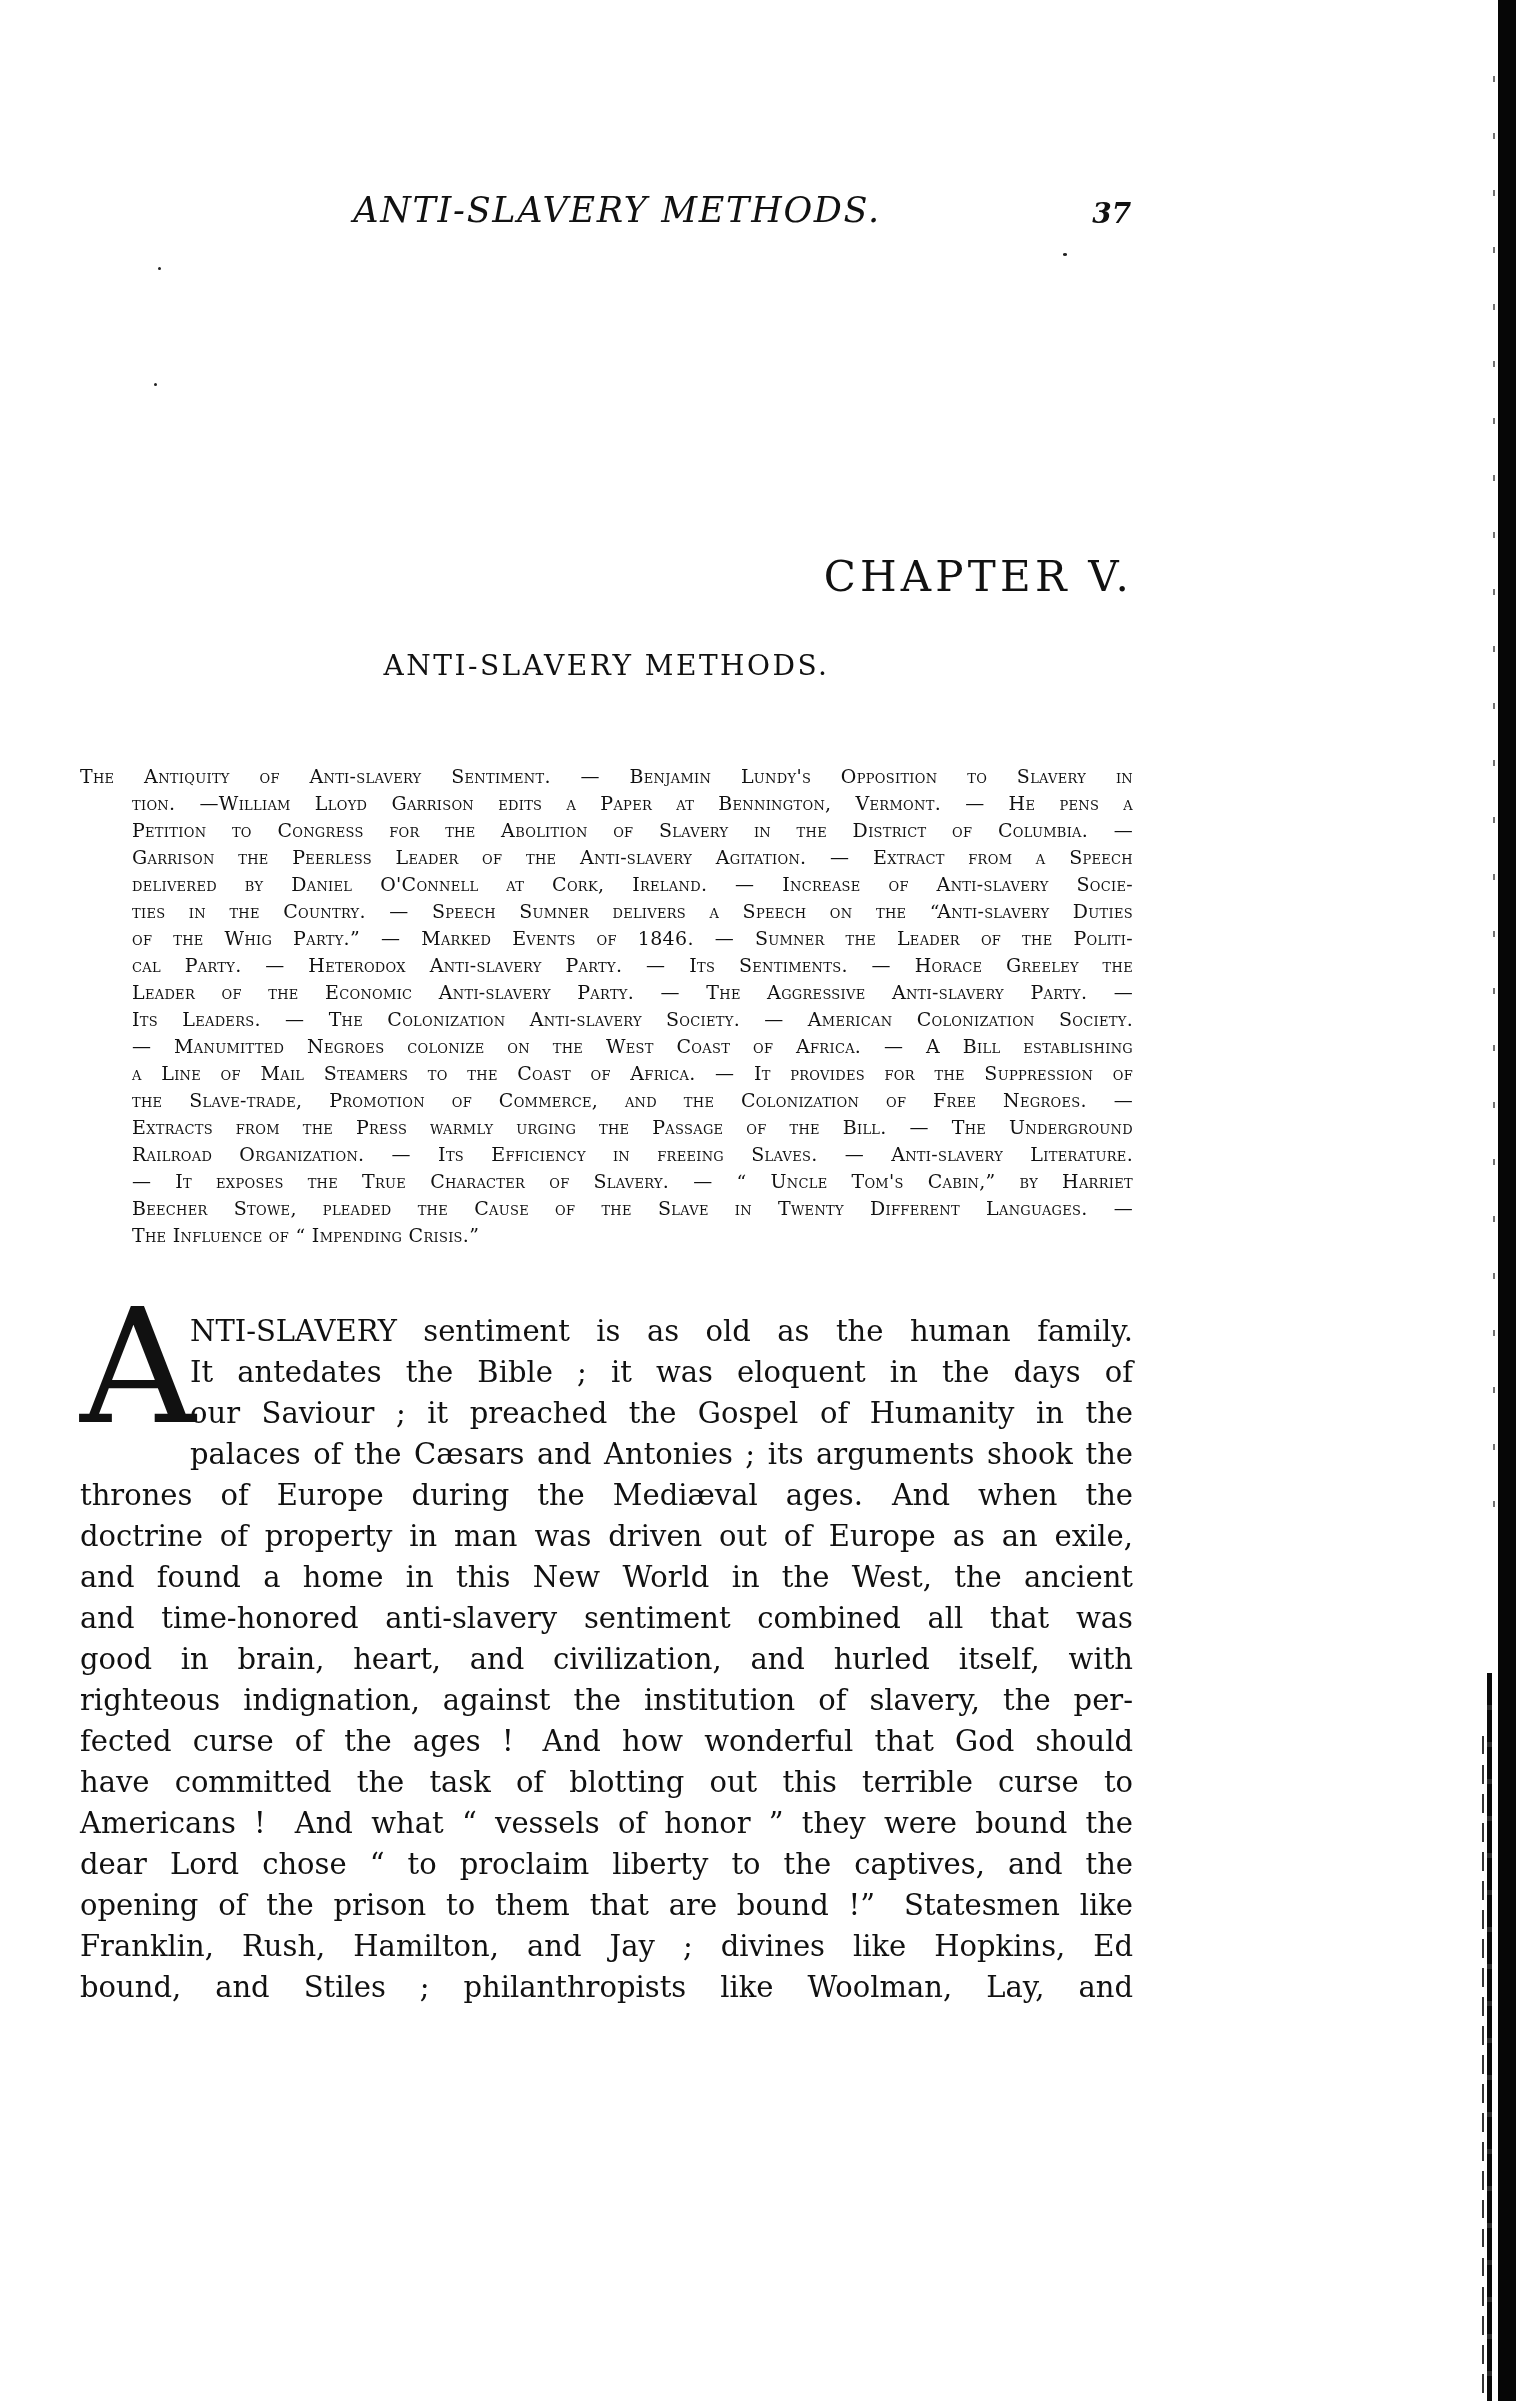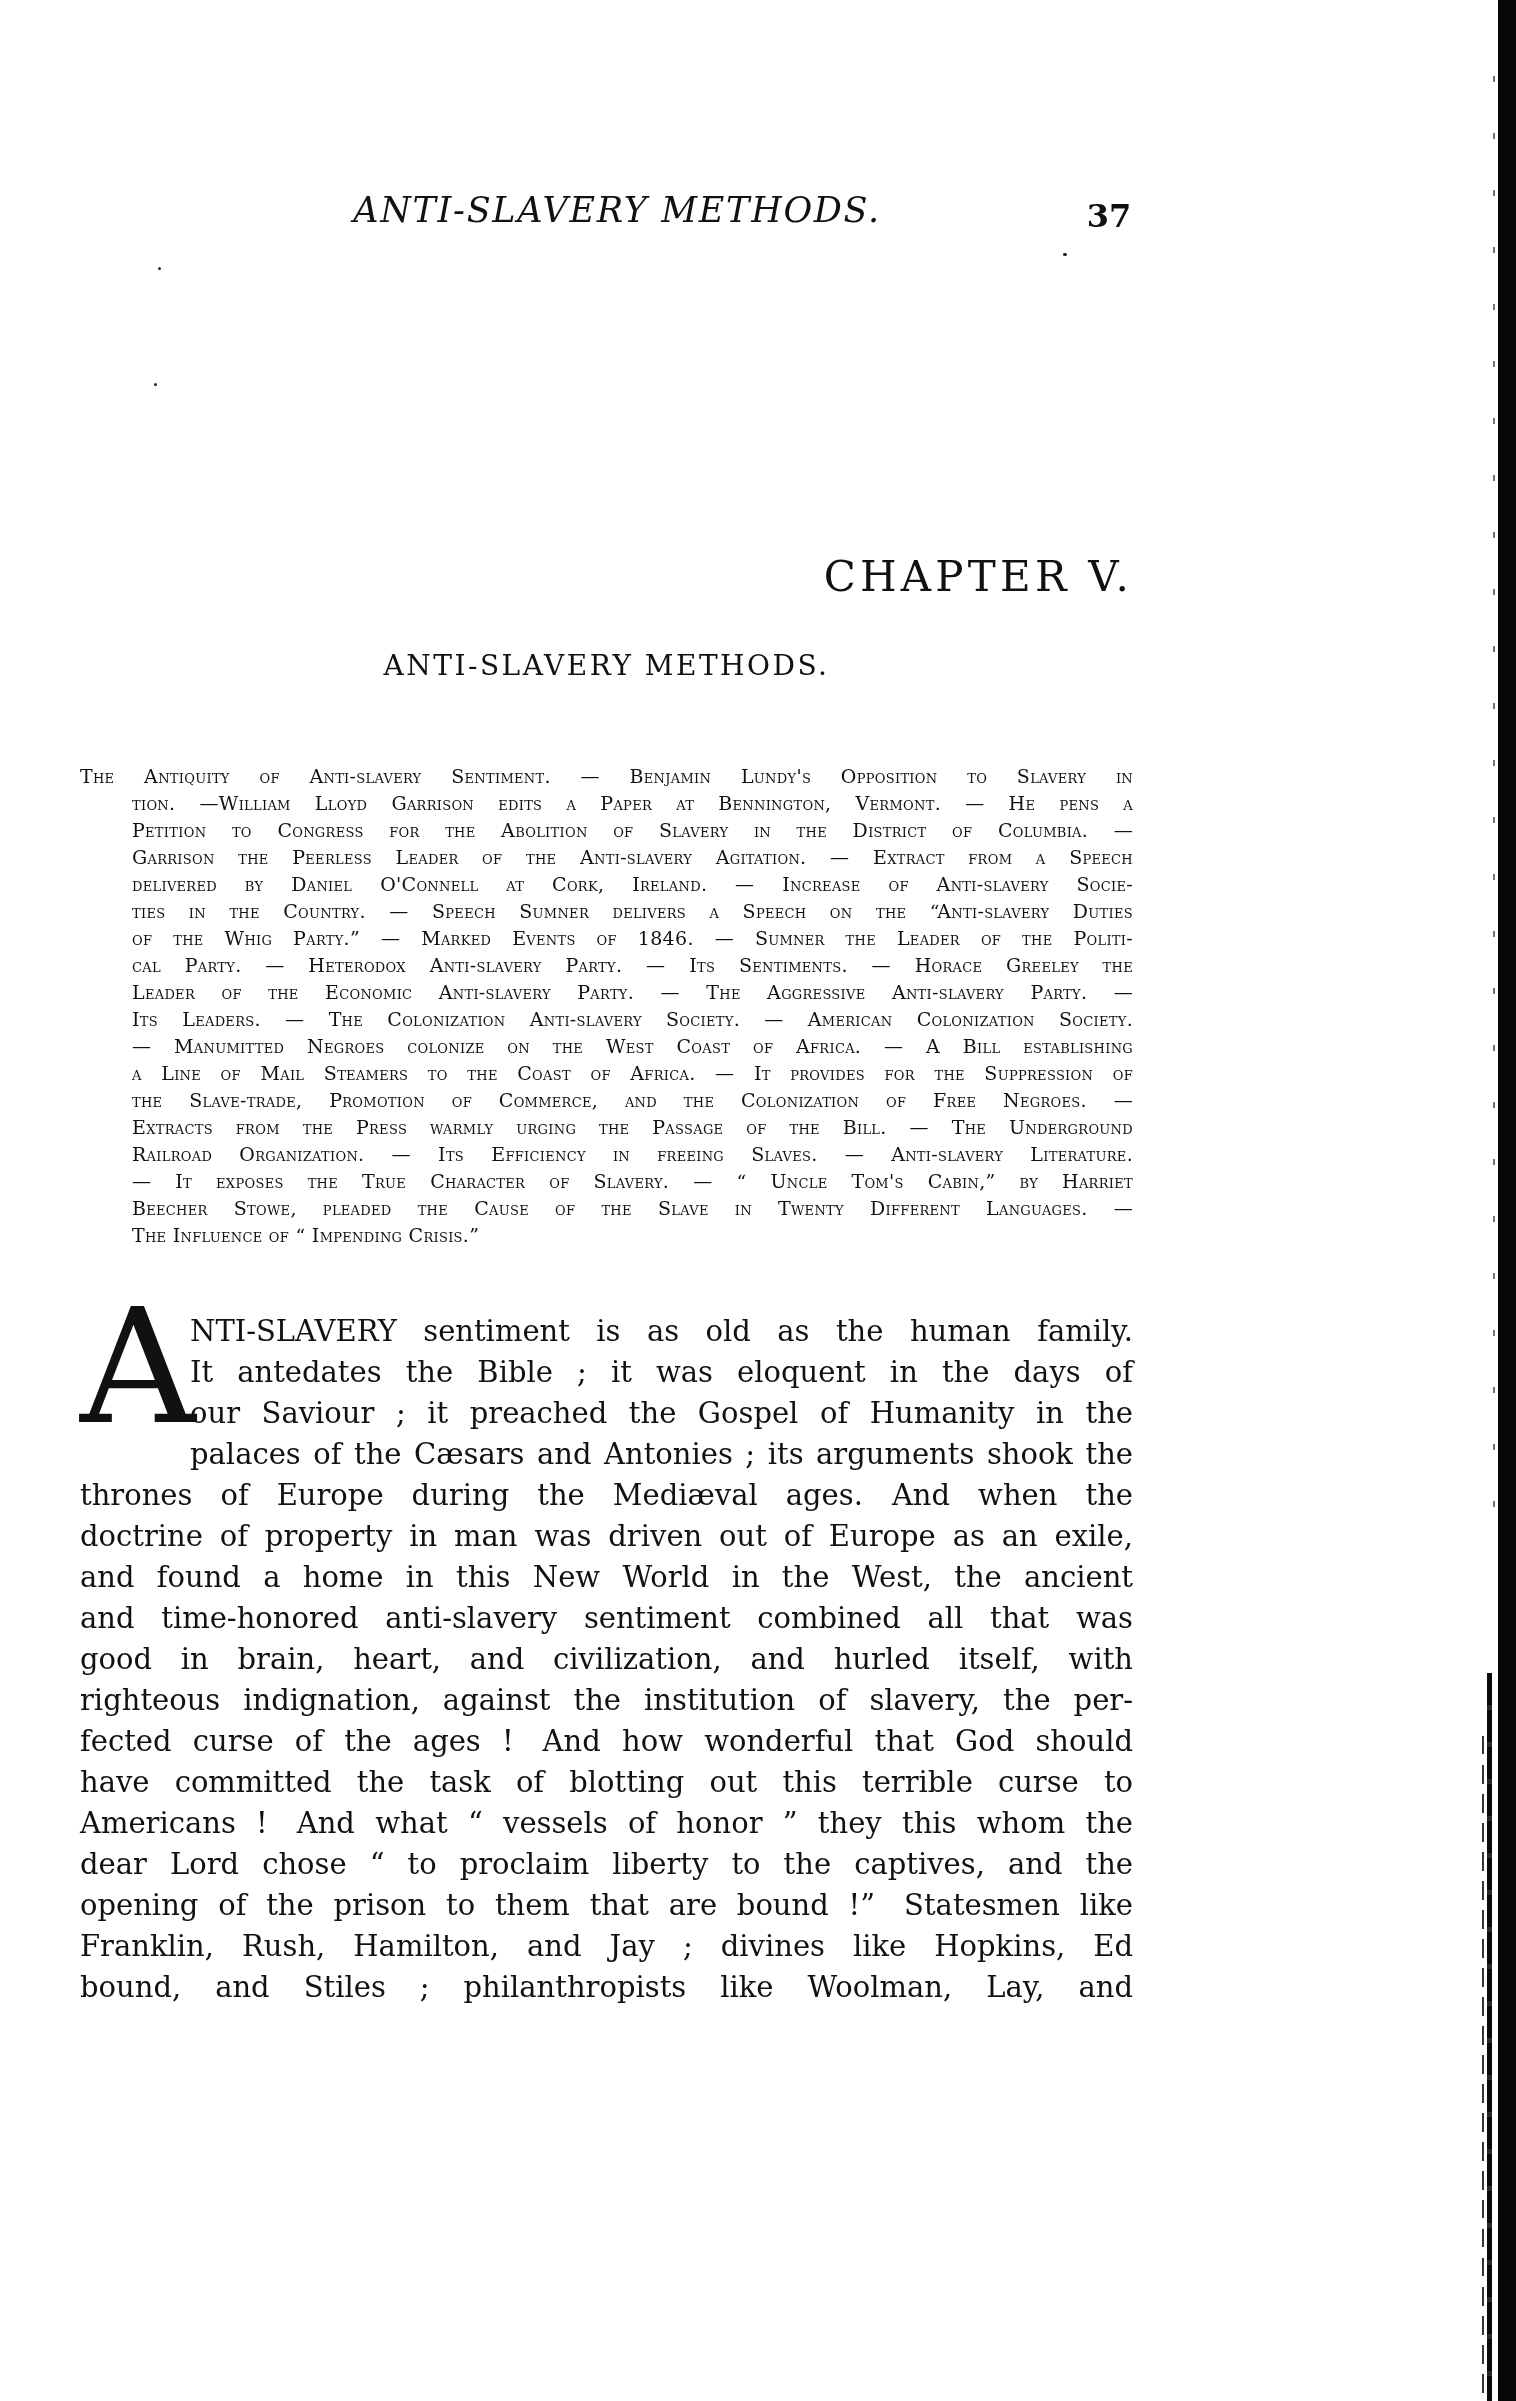--- a/index.html
+++ b/index.html
@@ -22,21 +22,21 @@
     width: 1053px;
   }
   
   .head-row { position: absolute; top: 190px; left: 0; width: 1053px; height: 51px; }
   .running-head {
     position: absolute; left: 51%; transform: translateX(-50%);
     font-style: italic; font-size: 35px; letter-spacing: 1.7px; white-space: nowrap;
   }
   .page-number {
     position: absolute; right: 1.7px; top: 6.7px;
-    font-size: 32px; font-weight: bold; 
+    font-size: 28px; font-weight: bold; font-style: italic;
   }
   
   .chapter {
     position: absolute; top: 552px; left: 0; width: 1053px;
     margin: 0; text-align: right; font-weight: normal;
     font-size: 42px; letter-spacing: 4.2px; white-space: nowrap;
   }
   .subtitle {
     position: absolute; top: 649px; left: 0; width: 1053px;
     margin: 0; text-align: center; font-weight: normal;
@@ -136,21 +136,21 @@
     <div class="body-line">our Saviour ; it preached the Gospel of Humanity in the</div>
     <div class="body-line">palaces of the Cæsars and Antonies ; its arguments shook the</div>
     <div class="body-line">thrones of Europe during the Mediæval ages. And when the</div>
     <div class="body-line">doctrine of property in man was driven out of Europe as an exile,</div>
     <div class="body-line">and found a home in this New World in the West, the ancient</div>
     <div class="body-line">and time-honored anti-slavery sentiment combined all that was</div>
     <div class="body-line">good in brain, heart, and civilization, and hurled itself, with</div>
     <div class="body-line">righteous indignation, against the institution of slavery, the per-</div>
     <div class="body-line">fected curse of the ages ! And how wonderful that God should</div>
     <div class="body-line">have committed the task of blotting out this terrible curse to</div>
-    <div class="body-line">Americans ! And what “ vessels of honor ” they this whom the</div>
+    <div class="body-line">Americans ! And what “ vessels of honor ” they were bound the</div>
     <div class="body-line">dear Lord chose “ to proclaim liberty to the captives, and the</div>
     <div class="body-line">opening of the prison to them that are bound !” Statesmen like</div>
     <div class="body-line">Franklin, Rush, Hamilton, and Jay ; divines like Hopkins, Ed</div>
     <div class="body-line">bound, and Stiles ; philanthropists like Woolman, Lay, and</div>
   </div>
 
 </div>
 
 
 </body></html>

